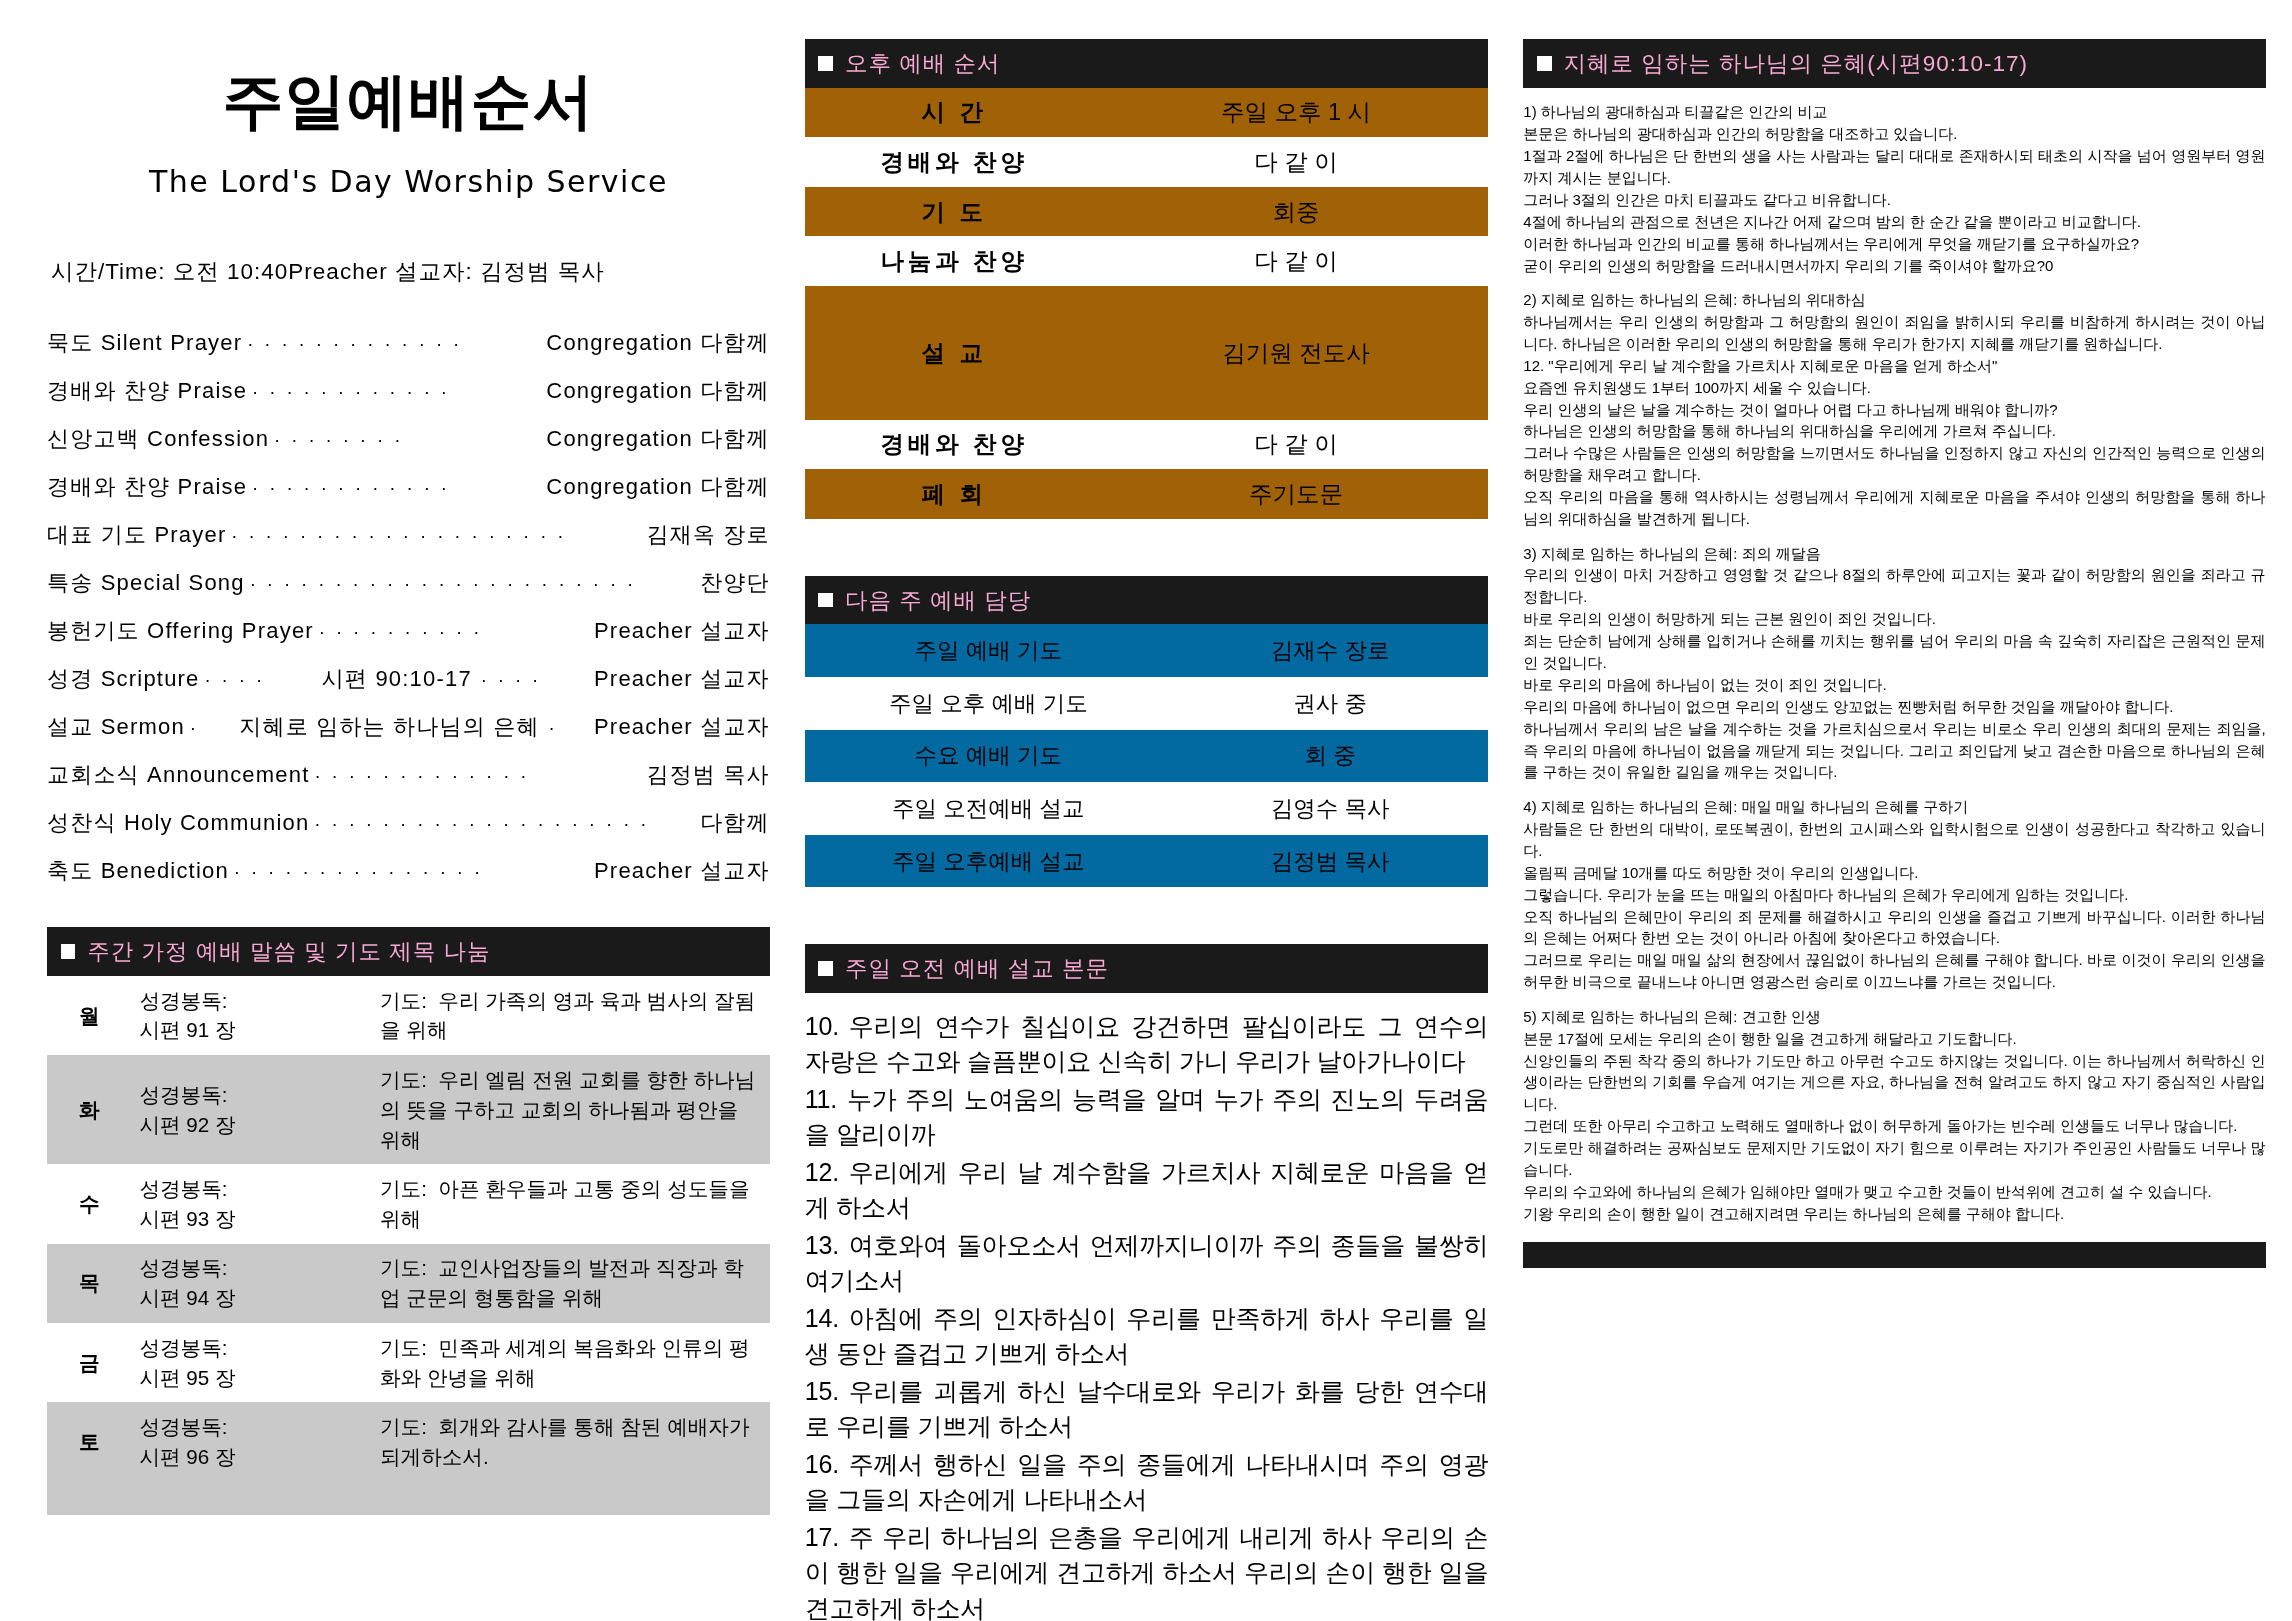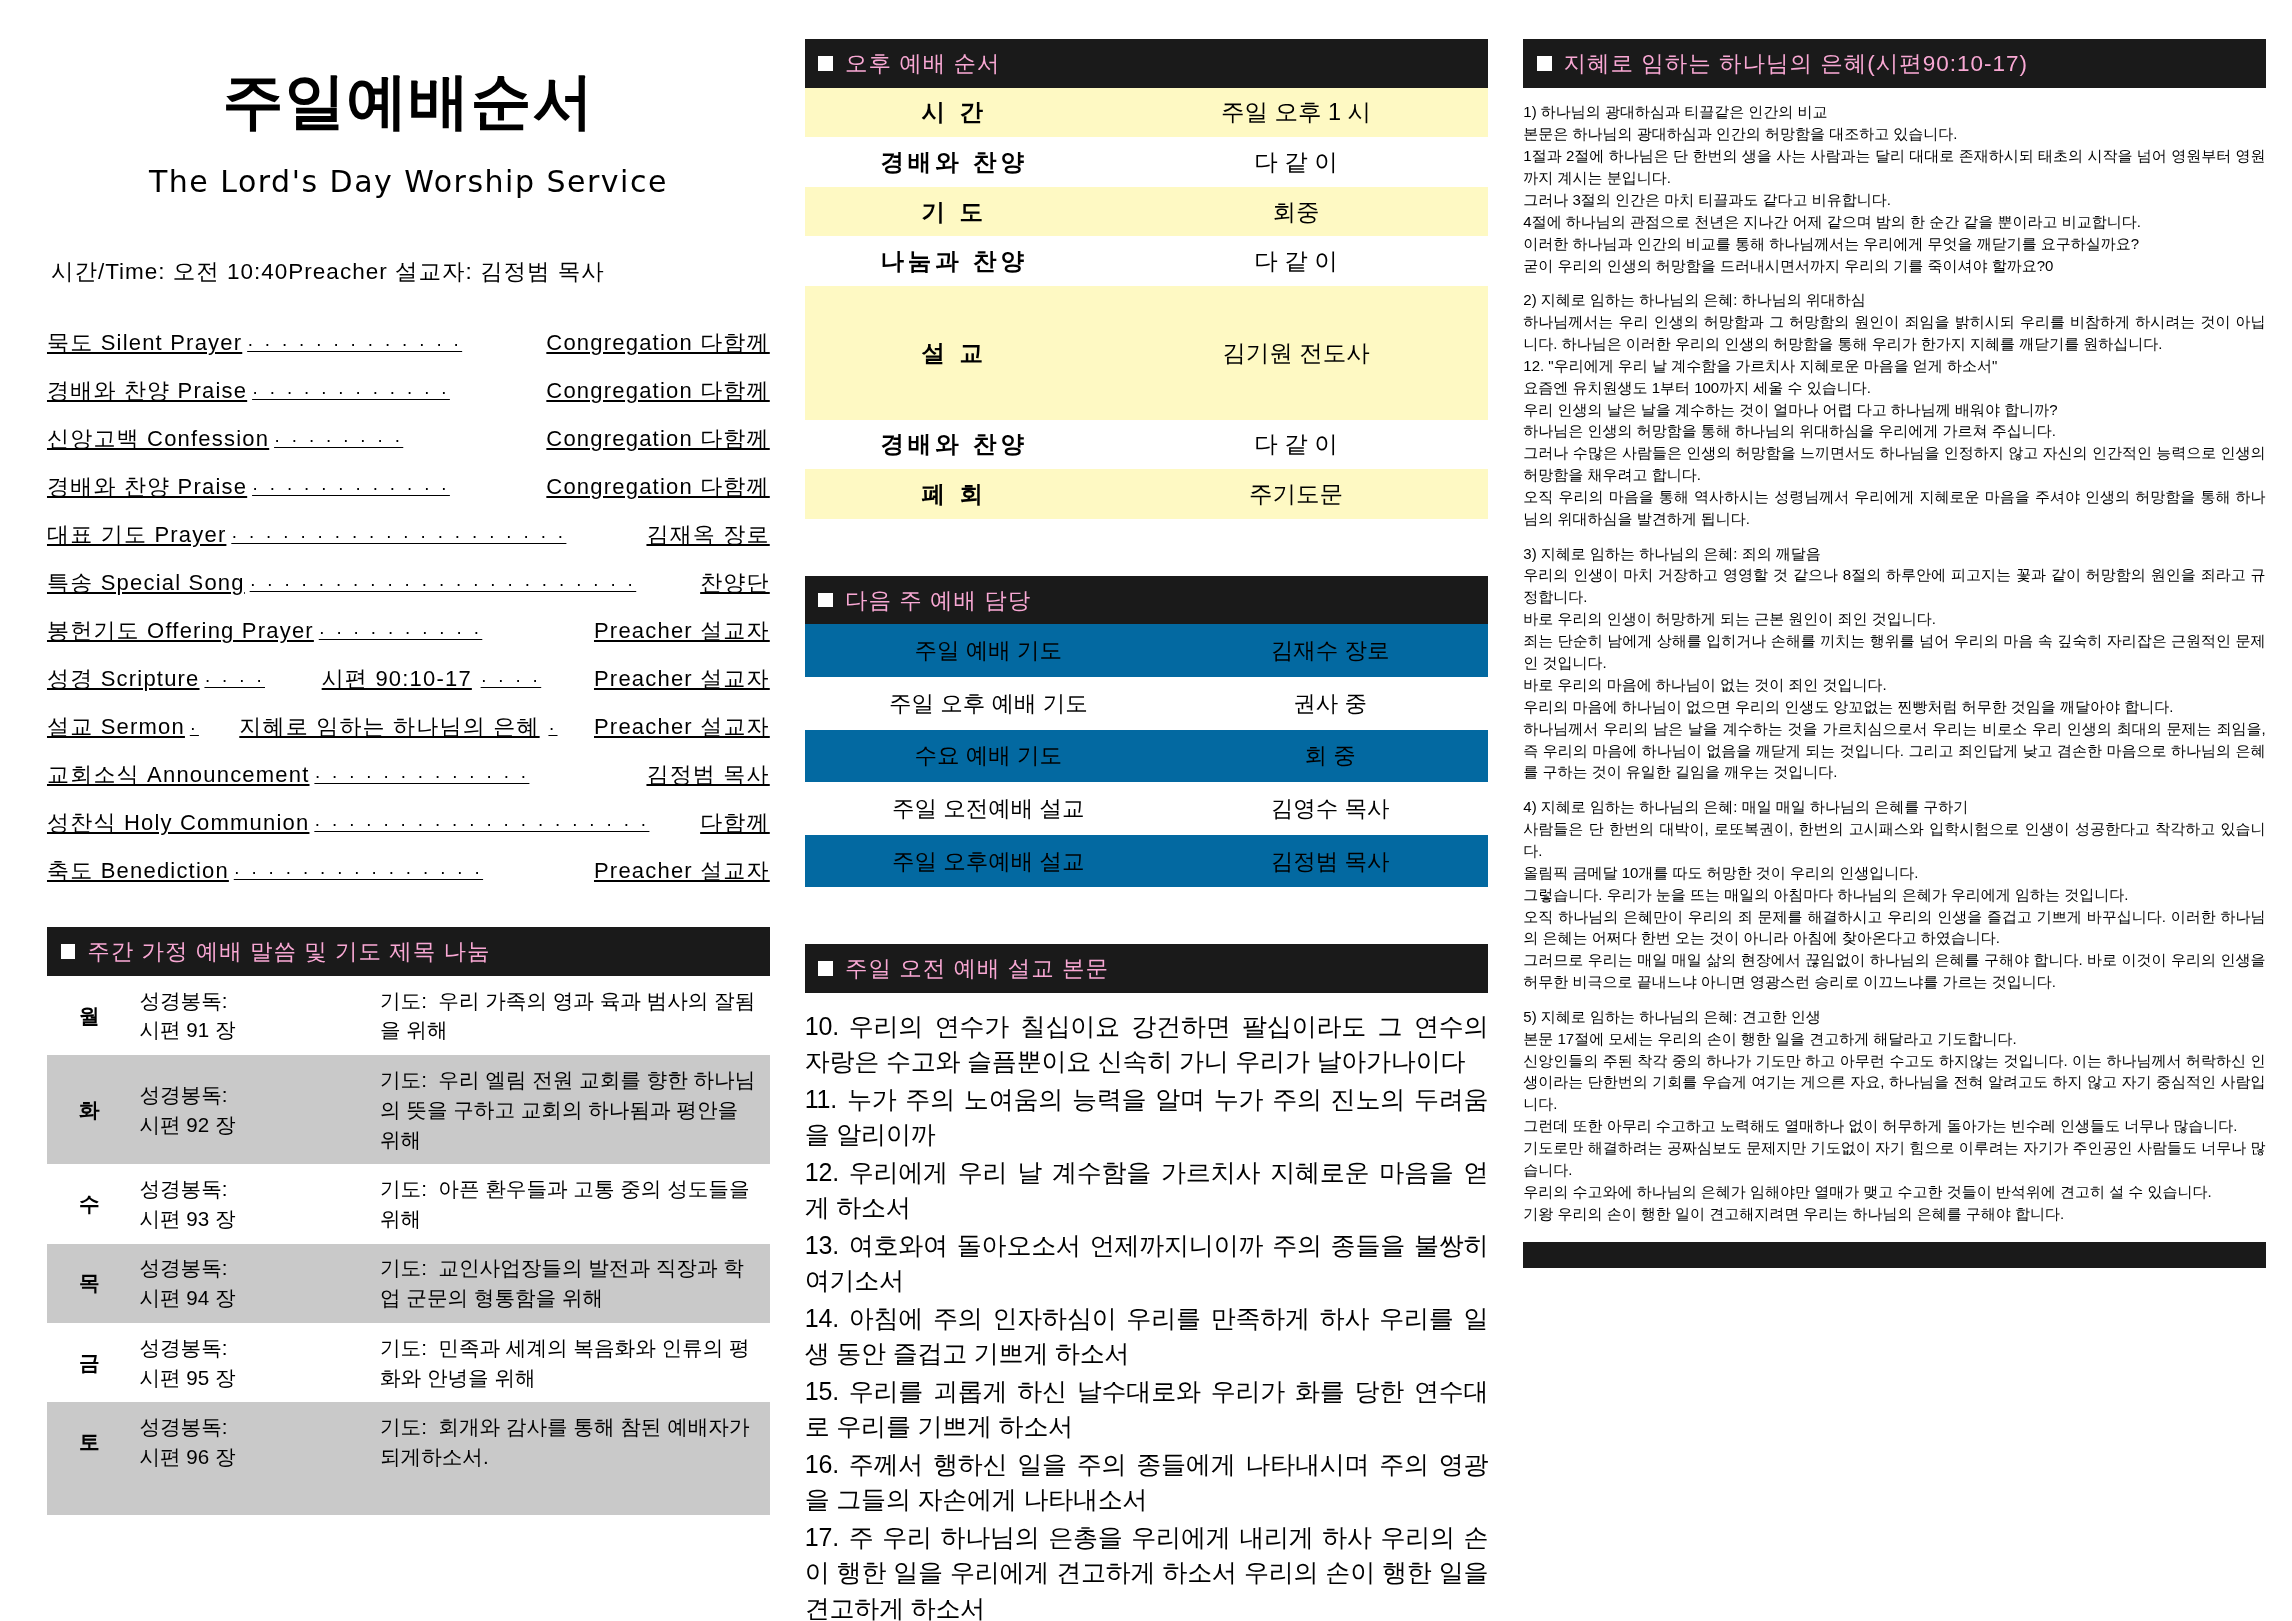--- a/index.html
+++ b/index.html
@@ -55,21 +55,20 @@
   .order-list {
     margin-top: 41px;
   }
   .order-item {
     display: flex;
     align-items: baseline;
     font-size: 22px;
     letter-spacing: 1.2px;
     margin-bottom: 18px;
     white-space: nowrap;
-    text-decoration: underline;
   }
   .oi-name { flex: 0 0 auto; }
   .oi-dots {
     flex: 1 1 auto;
     overflow: hidden;
     white-space: nowrap;
     font-size: 18.6px;
     letter-spacing: 2.9px;
     padding: 0 4.9px;
     color: #000;
@@ -132,21 +131,21 @@
     table-layout: fixed;
     margin-top: 0;
   }
   .mid-table td {
     padding: 8.8px 5.9px;
     font-size: 23.5px;
     text-align: center;
     vertical-align: middle;
   }
   .mid-table td.k { width: 42%; font-weight: bold; letter-spacing: 3.9px; }
-  .mid-table tr.shade td { background: #fef9c3; }
+  .mid-table tr.shade td { background: #a16207; }
   .mid-table tr.tall td { height: 116px; }
 
   .mid-table2 {
     width: 100%;
     border-collapse: collapse;
     table-layout: fixed;
   }
   .mid-table2 td {
     padding: 10.8px 5.9px;
     font-size: 22.5px;

